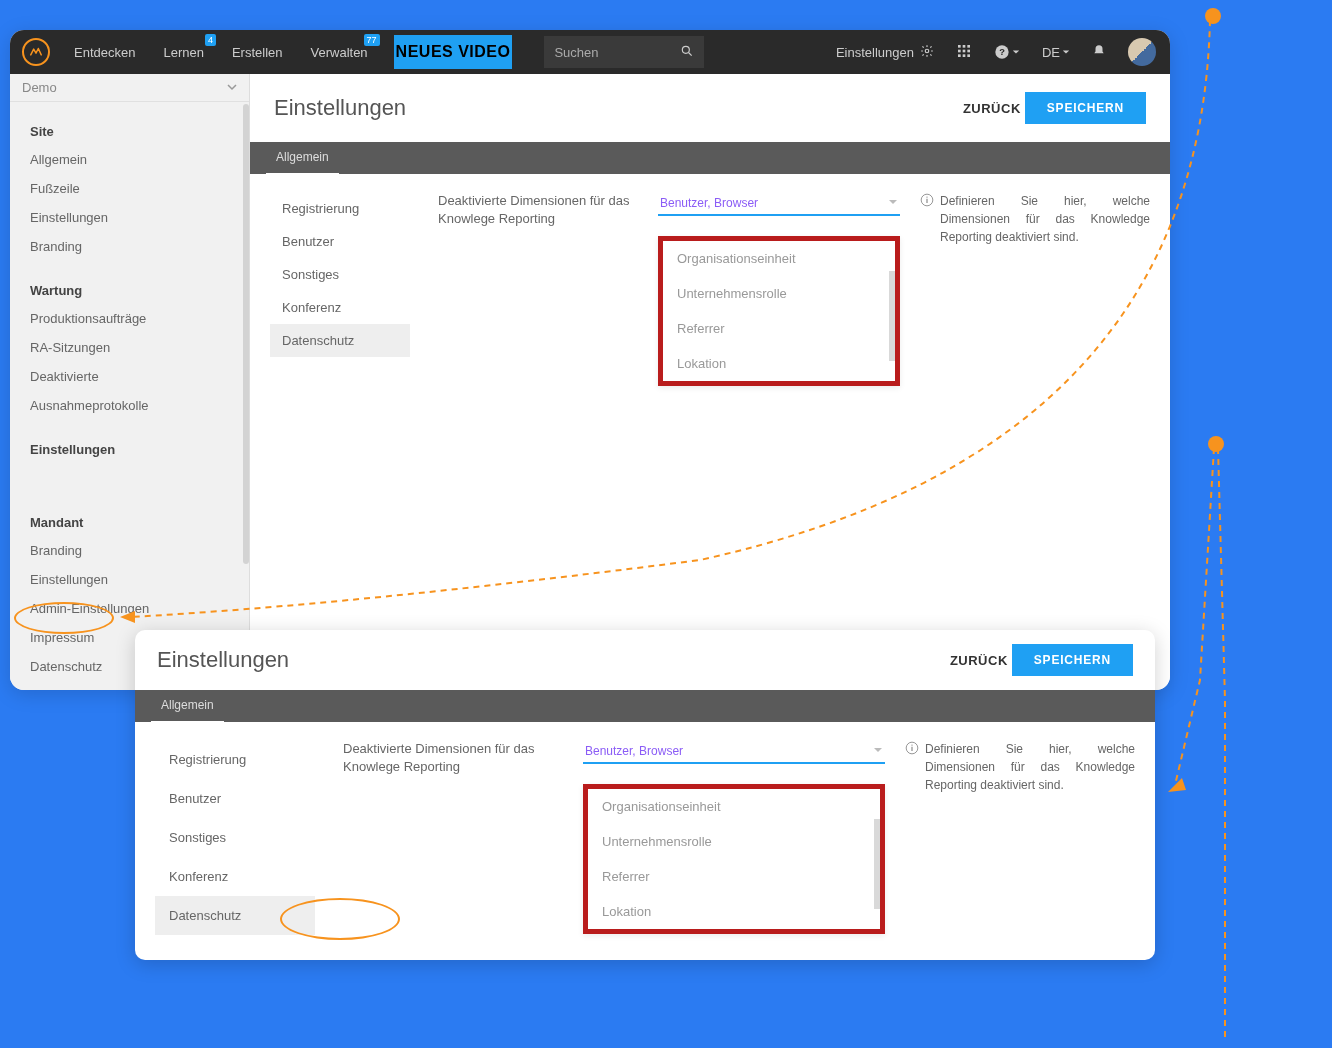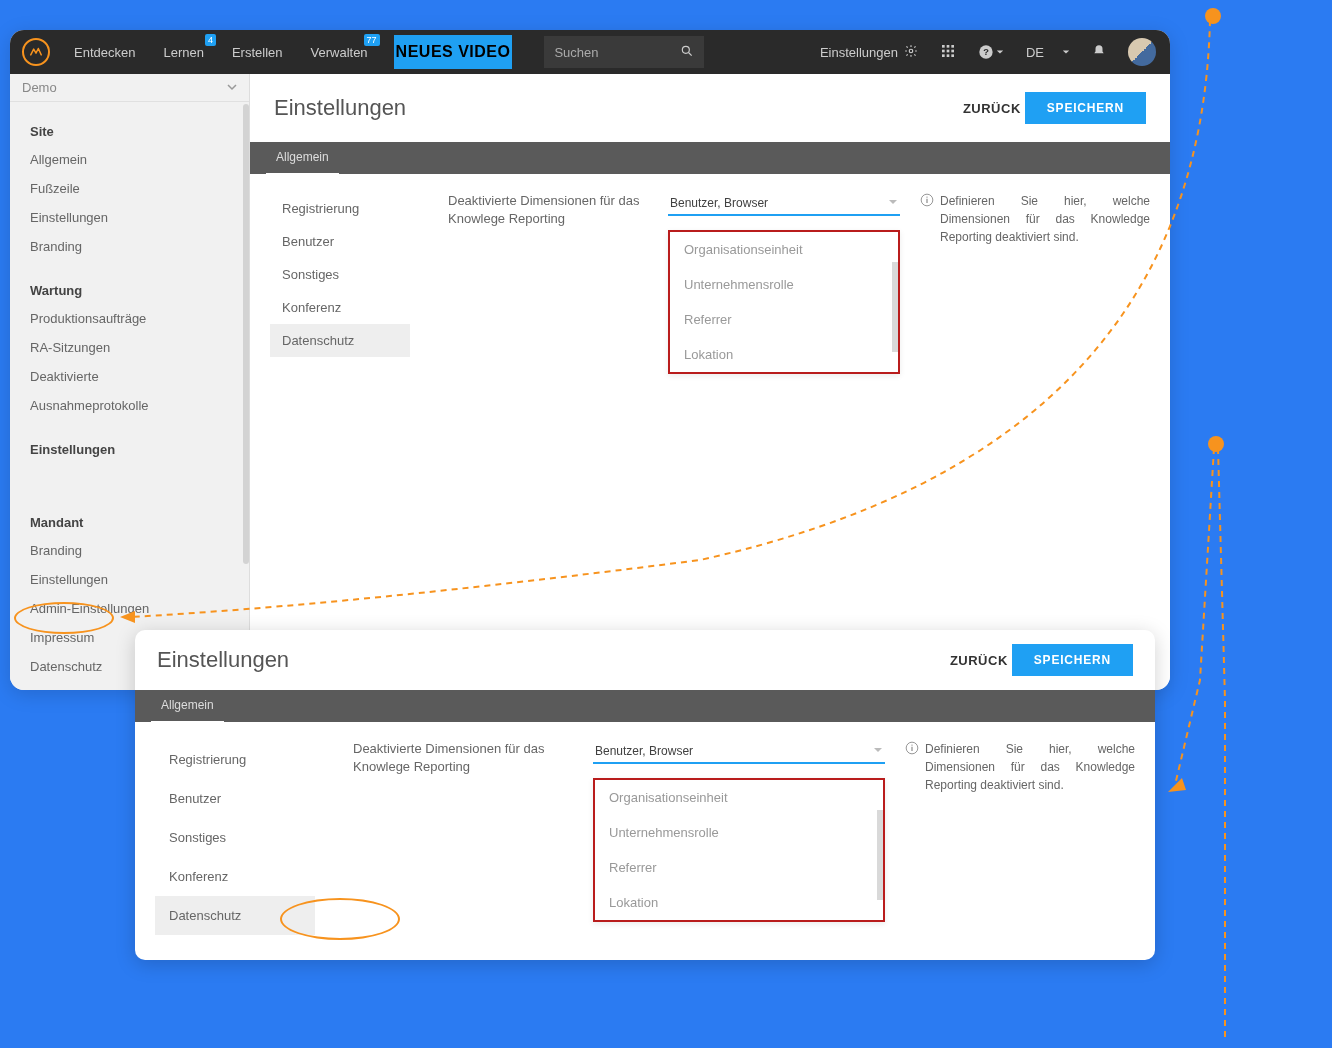--- a/index.html
+++ b/index.html
@@ -29,29 +29,29 @@
 .main1 { flex: 1; background: #fff; display: flex; flex-direction: column; }
 .page-hdr { display: flex; align-items: center; padding: 18px 24px; }
 .page-title { font-size: 22px; color: #555; font-weight: 400; }
 .page-actions { margin-left: auto; display: flex; gap: 4px; align-items: center; }
 .btn-back { font-size: 13px; font-weight: 700; color: #333; cursor: pointer; letter-spacing: 0.5px; }
 .btn-save { background: #1fa0f3; color: #fff; padding: 9px 22px; font-size: 12px; font-weight: 700; letter-spacing: 0.8px; border: none; cursor: pointer; }
 
 .tabbar { background: #5a5a5a; height: 32px; display: flex; align-items: center; padding: 0 16px; }
 .tab { color: #ddd; font-size: 12px; padding: 9px 10px; border-bottom: 2px solid #fff; }
 
-.content { display: flex; padding: 18px 20px; gap: 18px; }
+.content { display: flex; padding: 18px 20px; gap: 8px; }
 .subnav { width: 140px; }
 .subnav-item { padding: 9px 12px; font-size: 13px; color: #666; cursor: pointer; }
 .subnav-item.active { background: #eee; }
 .form-area { flex: 1; display: flex; gap: 20px; padding-left: 20px; }
 .field-label { font-size: 13px; color: #666; width: 200px; line-height: 1.4; }
 .field-input { flex: 1; position: relative; }
-.multi-select { border-bottom: 2px solid #1fa0f3; padding: 4px 2px; font-size: 12px; color: #404040; display: flex; justify-content: space-between; align-items: center; }
-.dropdown { margin-top: 14px; border: 2px solid #b91c1c; background: #fff; box-shadow: 0 2px 6px rgba(0,0,0,0.08); position: relative; }
+.multi-select { border-bottom: 2px solid #1fa0f3; padding: 4px 2px; font-size: 12px; color: #8b5cf6; display: flex; justify-content: space-between; align-items: center; }
+.dropdown { margin-top: 20px; border: 5px solid #b91c1c; background: #fff; box-shadow: 0 2px 6px rgba(0,0,0,0.08); position: relative; }
 .dd-item { padding: 10px 14px; font-size: 13px; color: #999; cursor: pointer; }
 .dd-scroll { position: absolute; right: 0; top: 30px; width: 6px; height: 90px; background: rgba(0,0,0,0.15); }
 .field-help { width: 230px; font-size: 12px; color: #666; line-height: 1.5; display: flex; gap: 6px; text-align: justify; }
 .info-ic { width: 14px; height: 14px; flex-shrink: 0; margin-top: 1px; }
 
 .panel2 { position: absolute; left: 135px; top: 630px; width: 1020px; height: 330px; background: #fff; border-radius: 10px; overflow: hidden; box-shadow: 0 4px 20px rgba(0,0,0,0.18); }
 
 .annot-ellipse { position: absolute; border: 2px solid #f7931e; border-radius: 50%; pointer-events: none; }
 .annot-dot { position: absolute; width: 16px; height: 16px; background: #f7931e; border-radius: 50%; }
 
@@ -112,21 +112,21 @@
             </svg></span>
       <span style="display:flex;align-items:center;gap:2px;">
             <svg width="16" height="16" viewBox="0 0 24 24">
               <circle cx="12" cy="12" r="10" fill="#ccc"></circle>
               <text x="12" y="17" text-anchor="middle" fill="#2a2a2a" font-size="14" font-weight="bold">?</text>
             </svg>
             <svg width="8" height="8" viewBox="0 0 10 10">
               <path d="M1 3 L5 7 L9 3" fill="#ccc"></path>
             </svg>
           </span>
-      <span style="display:flex;align-items:center;gap:18px;">
+      <span style="display:flex;align-items:center;gap:2px;">
             <span>DE</span>
             <svg width="8" height="8" viewBox="0 0 10 10">
               <path d="M1 3 L5 7 L9 3" fill="#ccc"></path>
             </svg>
           </span>
       <span><svg width="14" height="14" viewBox="0 0 24 24">
               <path d="M12 2a6 6 0 00-6 6v5l-2 3h16l-2-3V8a6 6 0 00-6-6z" fill="#ccc"></path>
             </svg></span>
       <div class="avatar"></div>
     </div>

